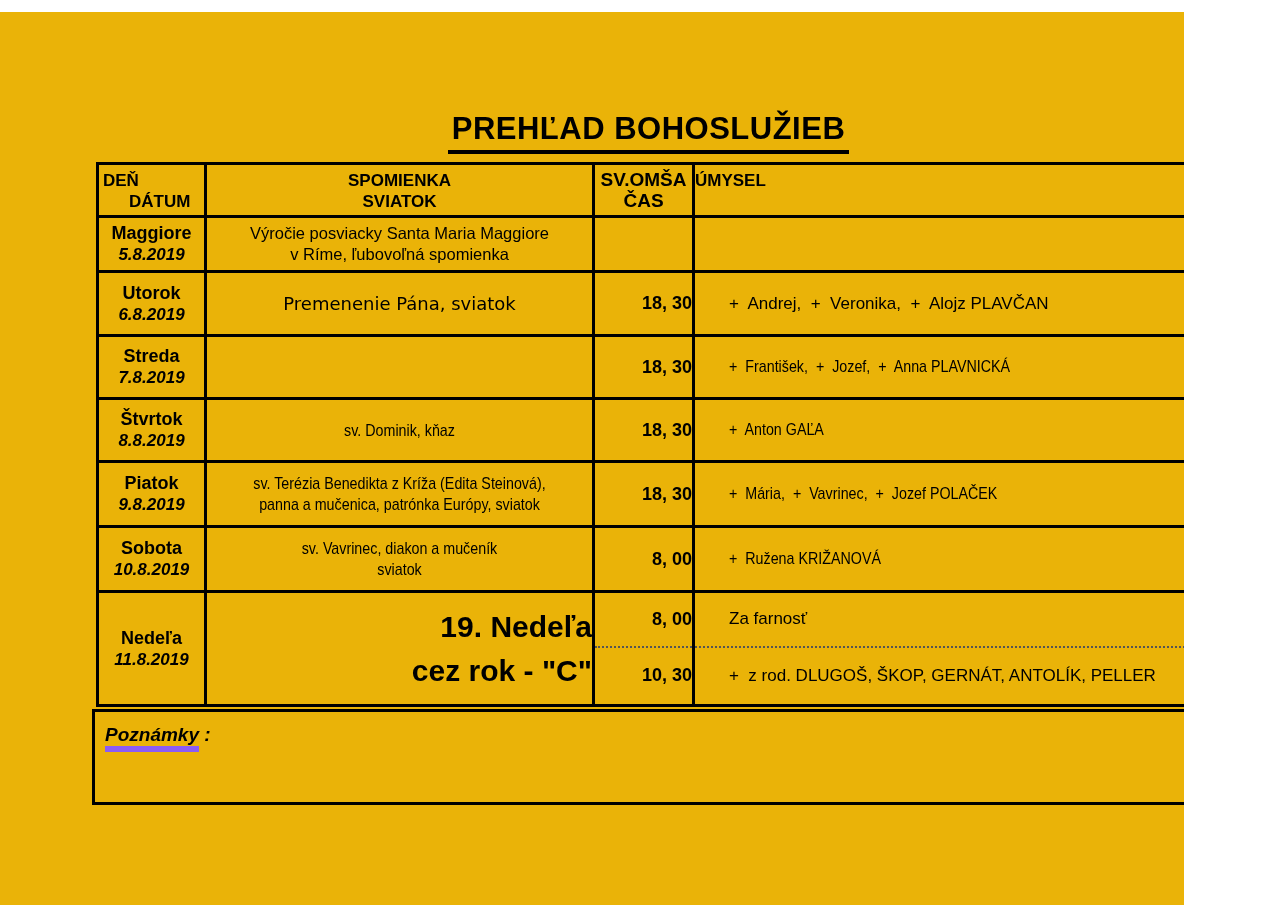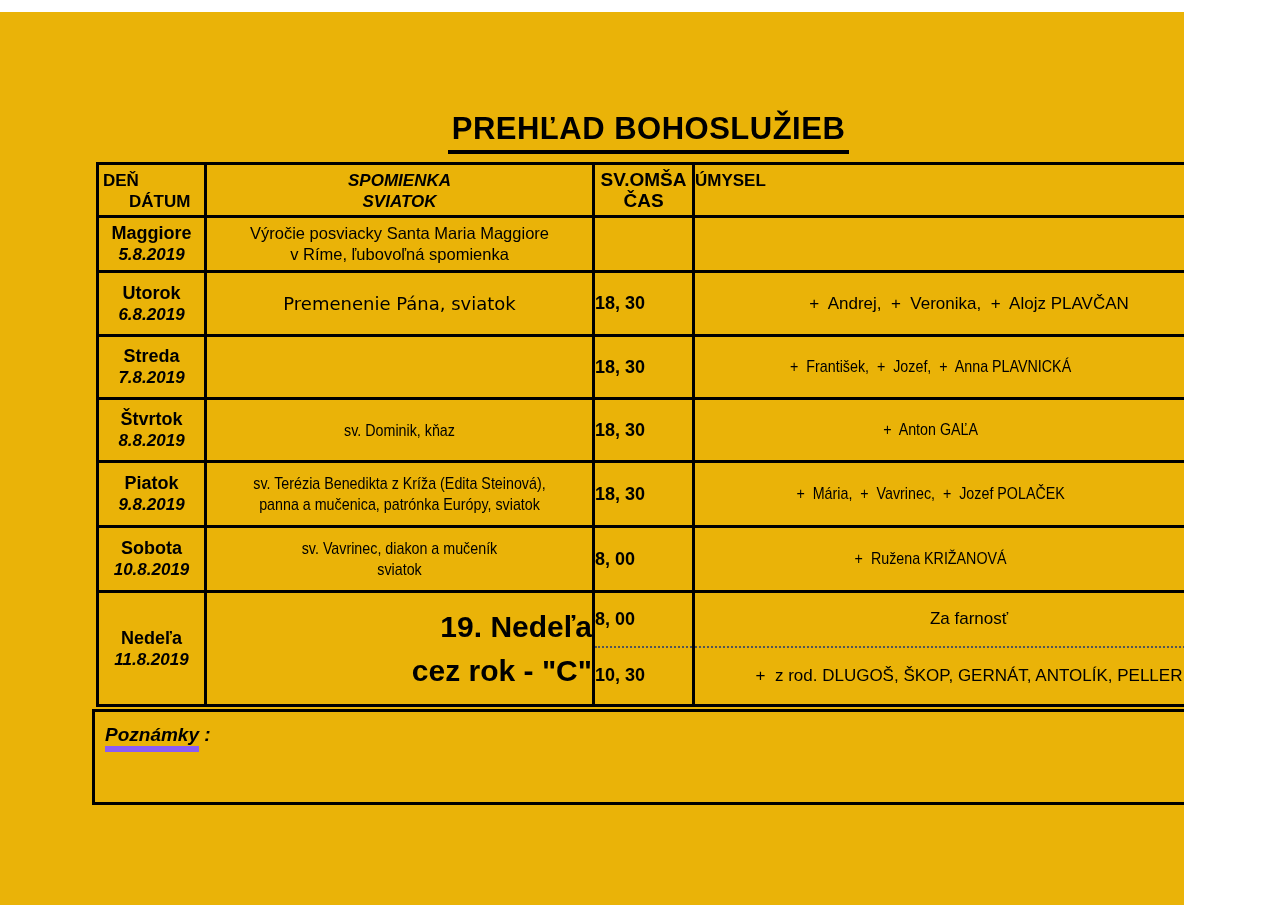--- a/index.html
+++ b/index.html
@@ -40,30 +40,30 @@
   .sched td, .sched th {
     border: 3px solid #000;
     padding: 0;
     overflow: hidden;
     font-weight: normal;
   }
   
   .sched th { vertical-align: top; font-weight: bold; font-size: 17px; line-height: 21px; padding-top: 5px; }
   th.h-day { text-align: left; padding-left: 4px; }
   th.h-day .l2 { padding-left: 26px; }
-  th.h-mem { text-align: center; font-style: italic; }
+  th.h-mem { text-align: center; }
   th.h-time { text-align: center; font-size: 19px; line-height: 21px; padding-top: 4px; }
   th.h-int { text-align: left; }
   
   td.c-day { text-align: center; vertical-align: middle; }
   .dayname { font-weight: bold; font-size: 18px; line-height: 22px; }
   .date    { font-weight: bold; font-style: italic; font-size: 17px; line-height: 22px; }
   td.c-mem { text-align: center; vertical-align: middle; font-size: 16.5px; line-height: 21px; }
-  td.c-time { text-align: left; vertical-align: middle; font-weight: bold; font-size: 18px; }
-  td.c-int { text-align: center; vertical-align: middle; padding-left: 34px; font-size: 17px; }
+  td.c-time { text-align: right; vertical-align: middle; font-weight: bold; font-size: 18px; }
+  td.c-int { text-align: left; vertical-align: middle; padding-left: 34px; font-size: 17px; }
   .intent { white-space: pre; }
   
   .cond-c { transform: scaleX(0.84); transform-origin: center; }
   .cond-l { transform: scaleX(0.84); transform-origin: left center; }
   
   .feast { font-family: "DejaVu Sans", sans-serif; font-size: 18px; }
   
   .big { font-weight: bold; font-size: 30px; line-height: 44px; text-align: right; }
   
   tr.sun-a td.sub { border-bottom: 2px dotted #555; }

